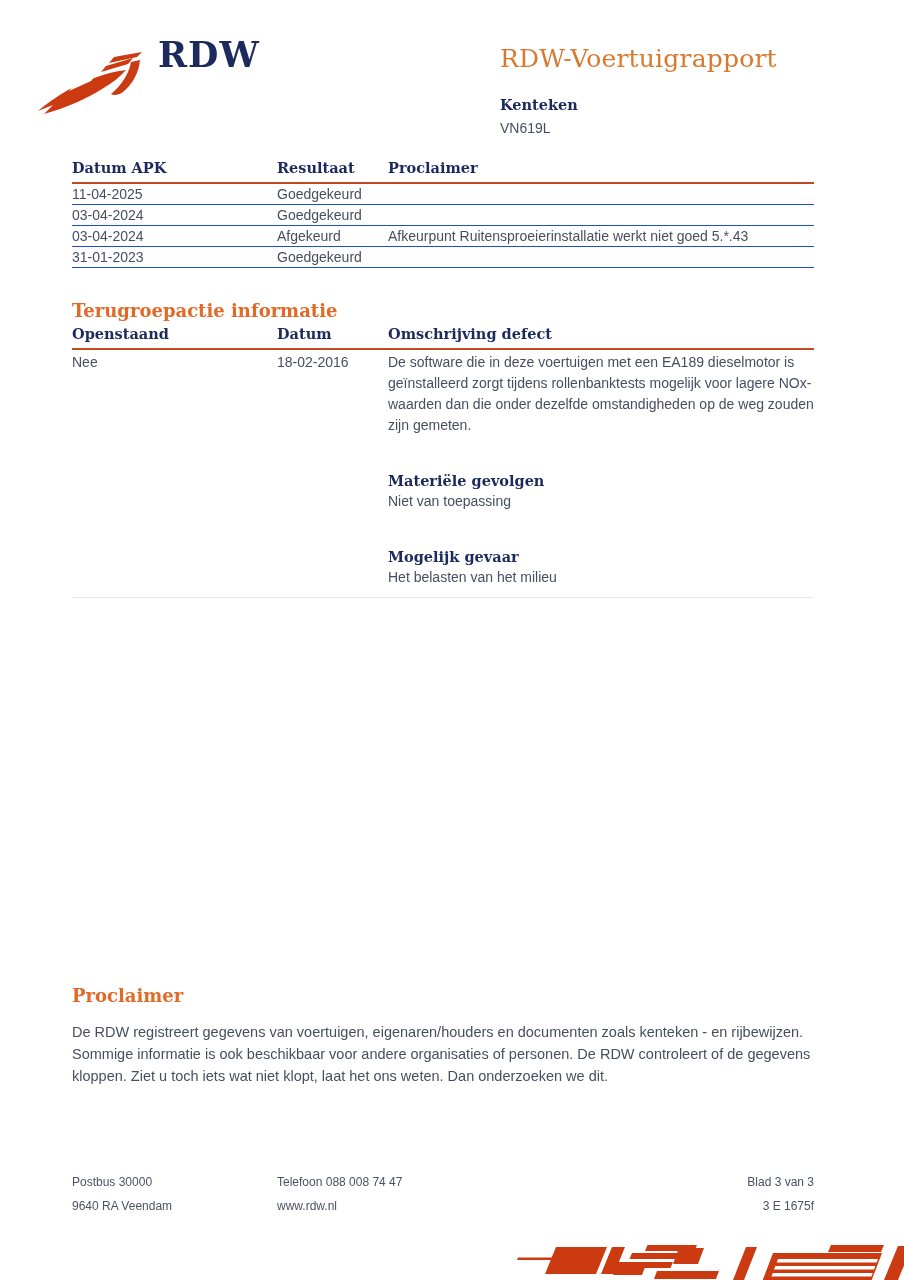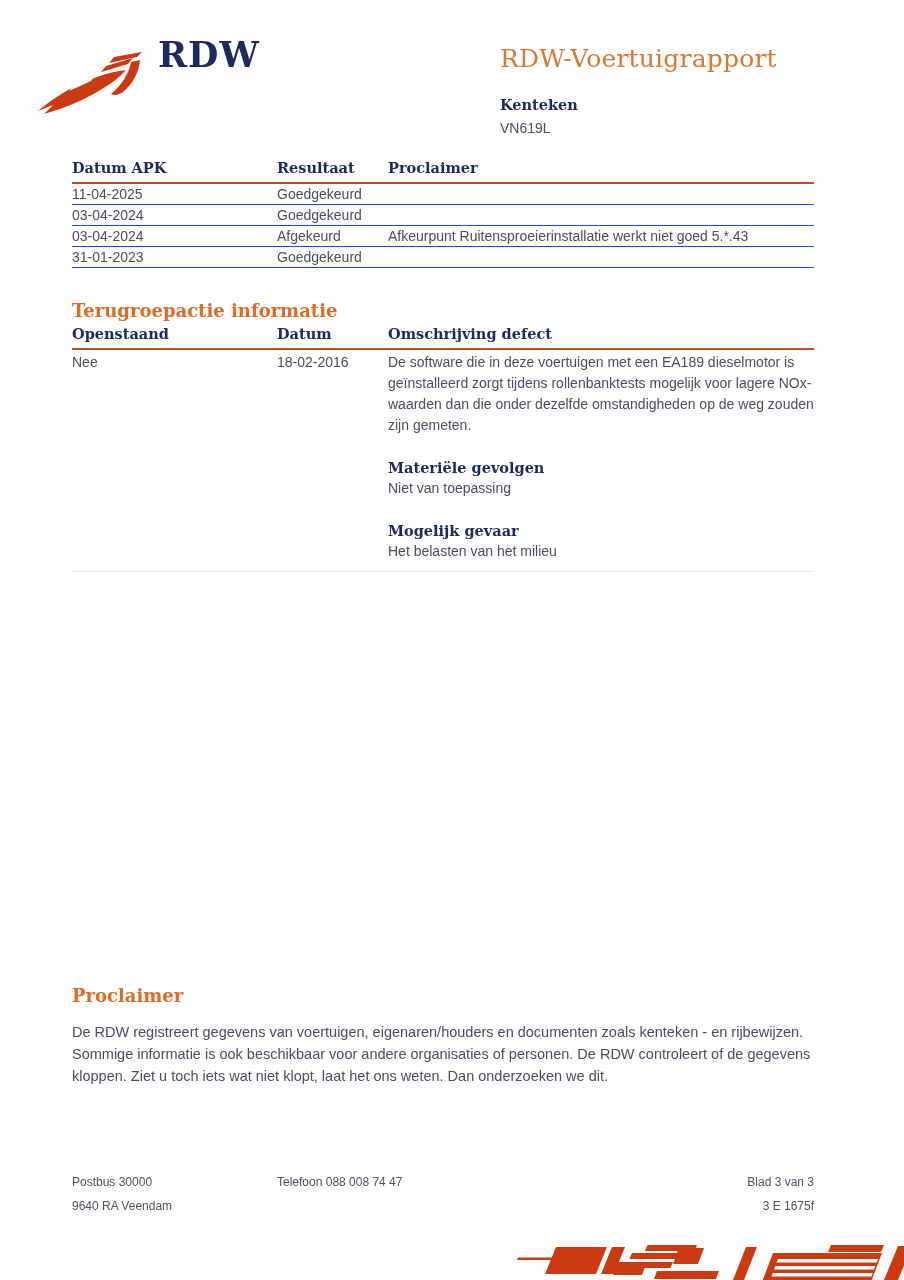--- a/index.html
+++ b/index.html
@@ -59,21 +59,21 @@
     line-height:16px; margin-bottom:6px;
   }
   .recall-row {
     font-size:14px; color:#474e5e; line-height:21px;
     padding-top:2px; padding-bottom:9px;
     border-bottom:1px solid #e7e7ea;
   }
   .sub-heading {
     font-family:"DejaVu Serif", serif; font-weight:bold;
     font-size:14.5px; color:#1d2a5e;
-    margin-top:21px;
+    margin-top:34px;
   }
 
   
   .proclaimer { position:absolute; left:72px; top:988px; width:742px; }
   .proclaimer-text {
     margin-top:17px; font-size:14.5px; color:#474e5e; line-height:22px;
   }
 
   
   .page-footer {
@@ -170,20 +170,21 @@
     <div class="proclaimer-text">De RDW registreert gegevens van voertuigen, eigenaren/houders en documenten zoals kenteken - en rijbewijzen. Sommige informatie is ook beschikbaar voor andere organisaties of personen. De RDW controleert of de gegevens kloppen. Ziet u toch iets wat niet klopt, laat het ons weten. Dan onderzoeken we dit.</div>
   </div>
 
   <div class="page-footer">
     <div>
       <div class="footer-line">Postbus 30000</div>
       <div class="footer-line">9640 RA Veendam</div>
     </div>
     <div>
       <div class="footer-line">Telefoon 088 008 74 47</div>
+      <div class="footer-line">www.rdw.nl</div>
     </div>
     <div class="footer-right">
       <div class="footer-line">Blad 3 van 3</div>
       <div class="footer-line">3 E 1675f</div>
     </div>
   </div>
 
   <svg class="stripes-graphic" viewBox="0 0 404 46" aria-hidden="true">
     <g fill="#cc3a11">
 

